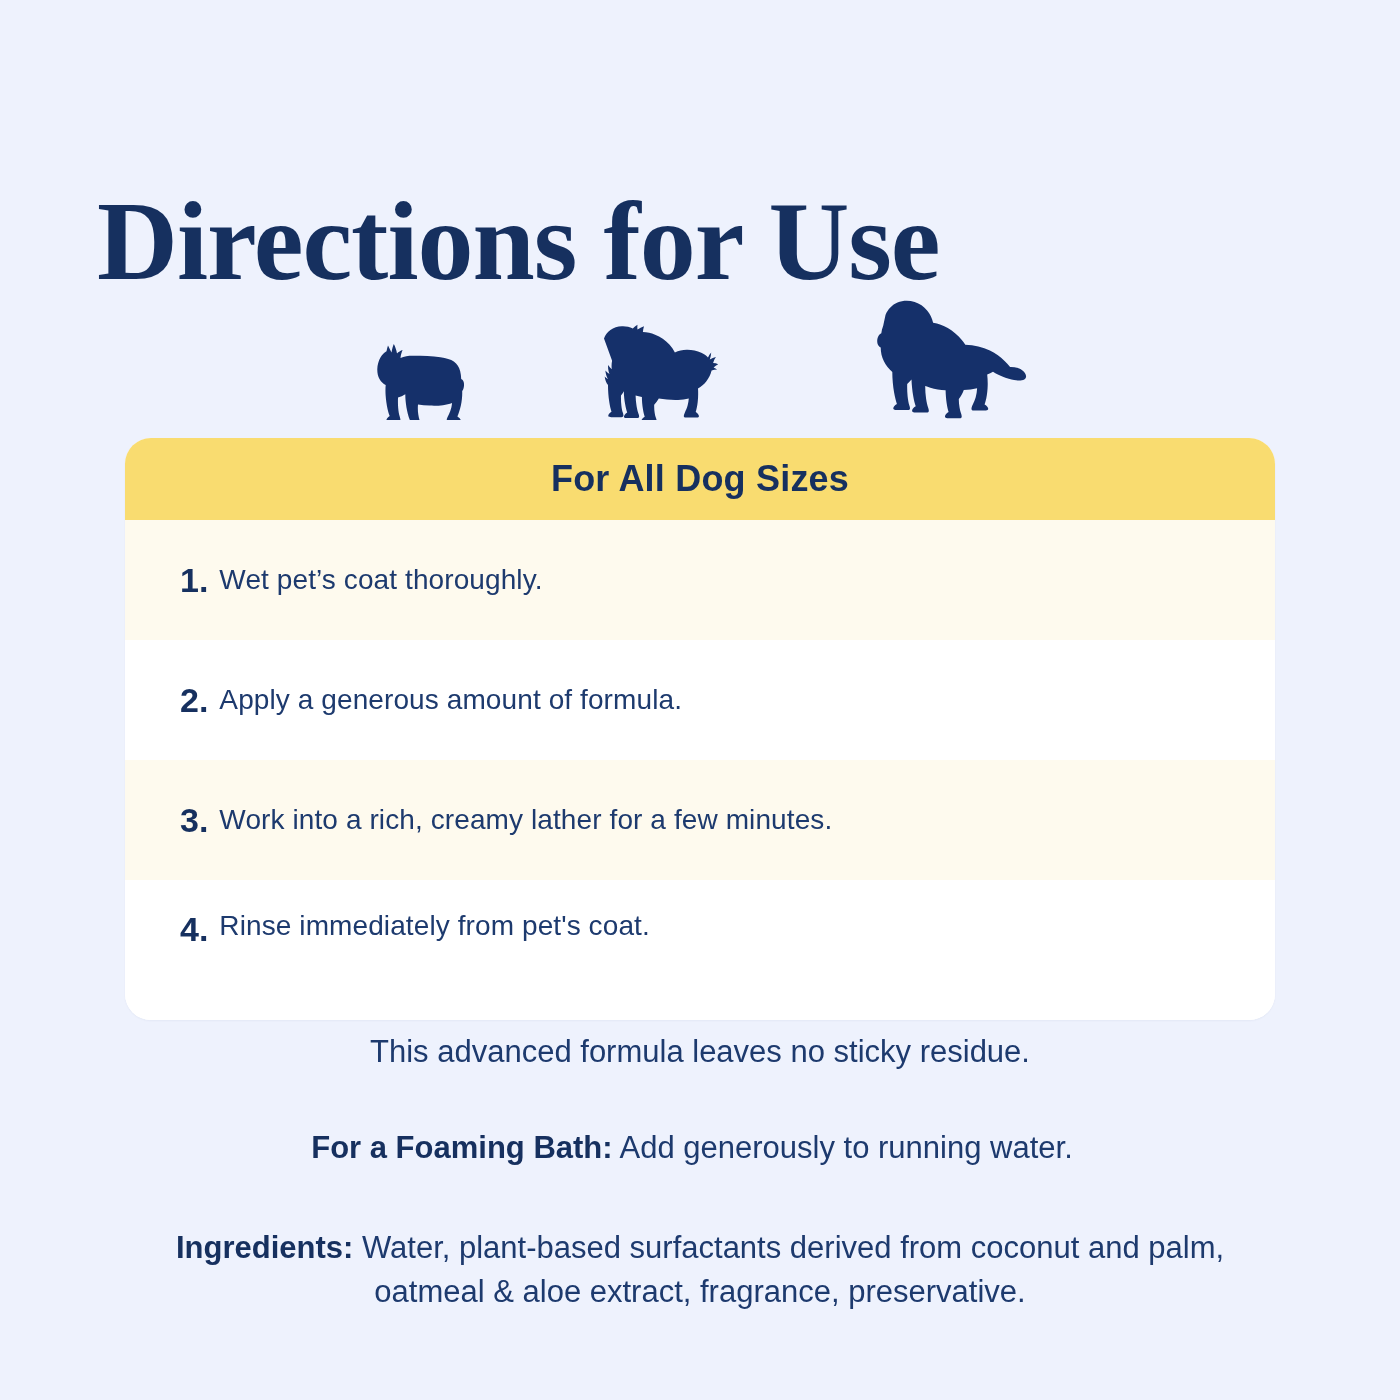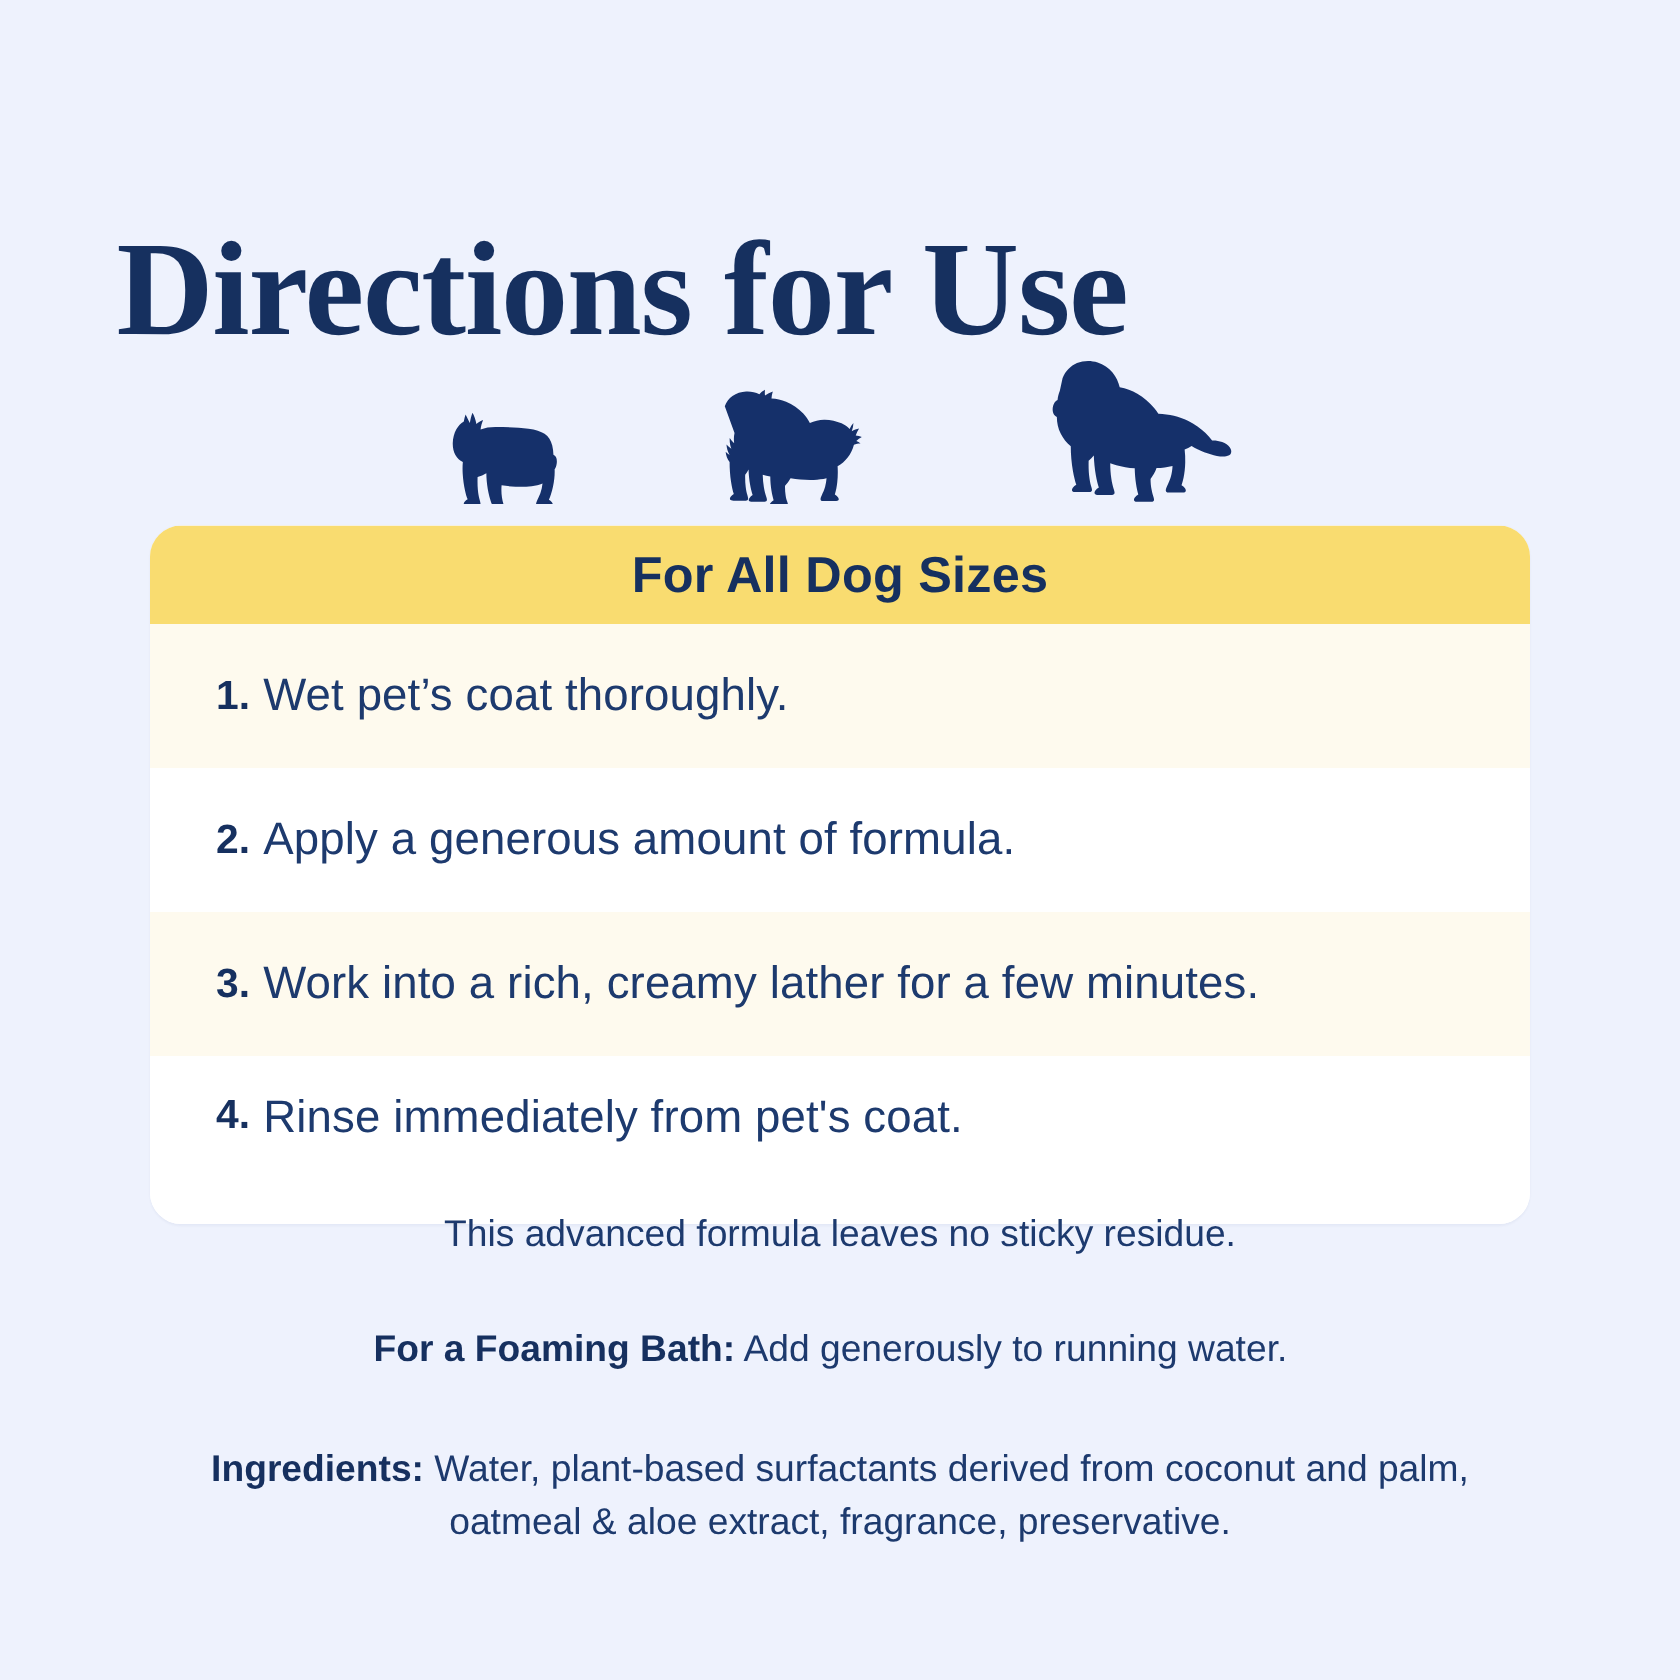--- a/index.html
+++ b/index.html
@@ -64,21 +64,21 @@
     box-shadow: 0 1px 2px rgba(30,50,110,0.05);
   }
   .card-header {
     background: #f9dc70;
     height: 82px;
     display: flex;
     align-items: center;
     justify-content: center;
   }
   .card-header-title {
-    font-size: 42px;
+    font-size: 36px;
     font-weight: 700;
     letter-spacing: 0.2px;
     color: #16305f;
   }
 
   .step-row {
     height: 120px;
     display: flex;
     align-items: center;
     padding-left: 55px;
@@ -89,31 +89,31 @@
   .step-row:last-child { height: 140px; align-items: flex-start; padding-top: 30px; }
 
   .step-num {
     font-size: 34px;
     font-weight: 700;
     color: #16305f;
     margin-right: 11px;
     flex: 0 0 auto;
   }
   .step-text {
-    font-size: 38px;
+    font-size: 28px;
     font-weight: 400;
     color: #1d3a6e;
     letter-spacing: 0.1px;
   }
 
   
   .notes {
     position: absolute;
     left: 0;
-    top: 1006px;
+    top: 1030px;
     width: 1400px;
     text-align: center;
   }
   .note-line {
     font-size: 31px;
     font-weight: 400;
     color: #1d3a6e;
     line-height: 1.42;
   }
   .note-residue { margin: 0 0 52px 0; }

